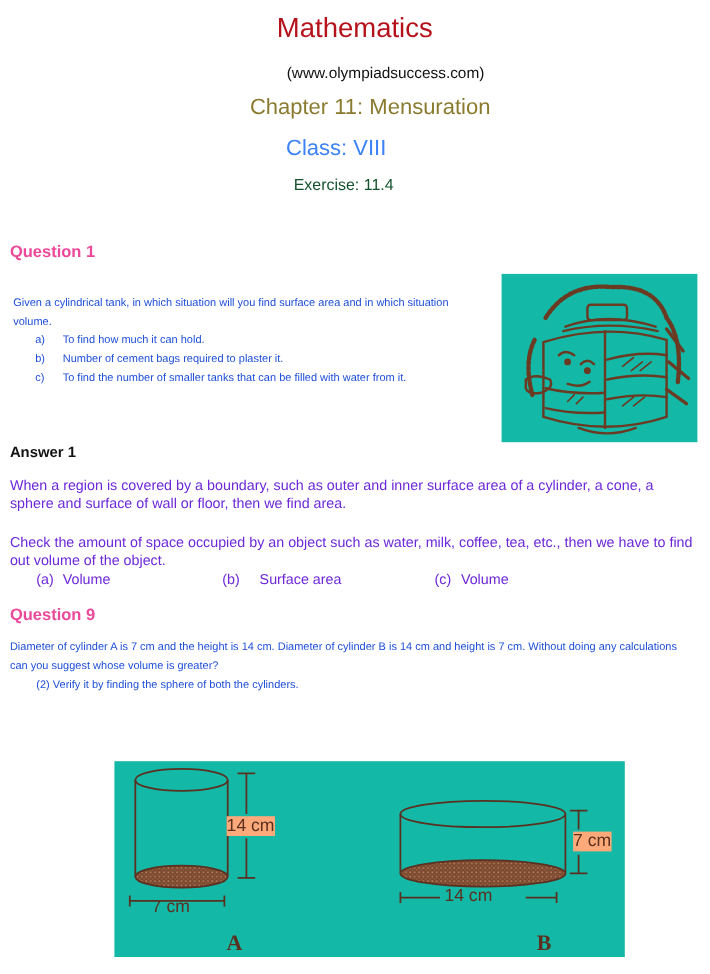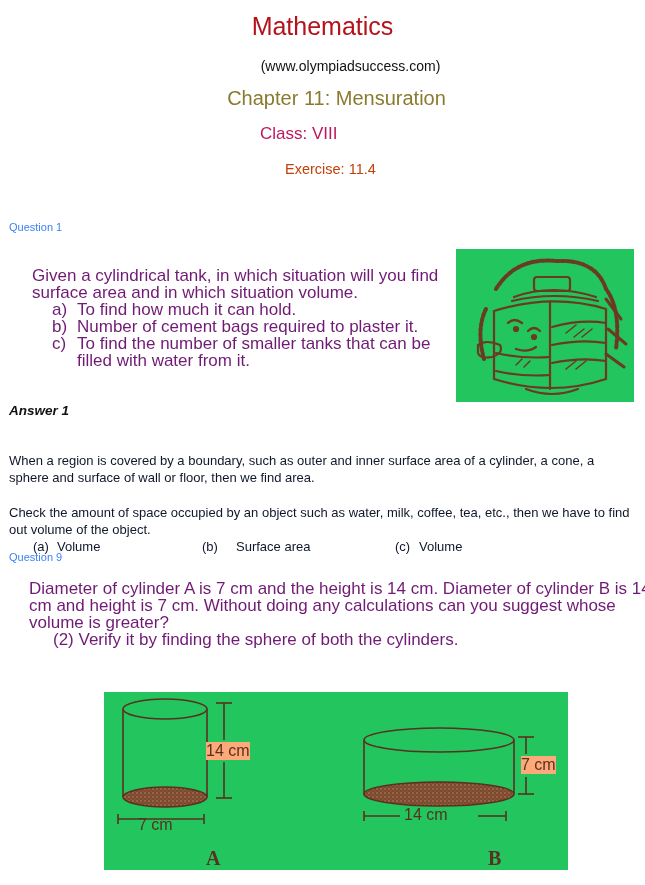--- a/index.html
+++ b/index.html
@@ -3,33 +3,33 @@
 <meta charset="utf-8">
 <style>
   html, body { margin: 0; padding: 0; background: #ffffff; }
   body { width: 645px; height: 885px; position: relative; overflow: hidden;
          font-family: "Liberation Sans", "DejaVu Sans", sans-serif; }
   .abs { position: absolute; }
   .center { left: 0; width: 645px; text-align: center; }
   .title { top: 12px; font-size: 25px; color: #b5121b; }
   .site { top: 58px; font-size: 14px; color: #111; }
   .chapter { top: 87px; font-size: 20px; color: #8a7a2e; }
-  .classline { top: 124px; font-size: 17px; color: #be185d; left: 260px; width: auto; text-align: left; }
-  .exercise { top: 161px; font-size: 14.5px; color: #c2410c; left: 285px; width: auto; text-align: left; }
+  .classline { top: 124px; font-size: 20px; color: #3b82f6; left: 260px; width: auto; text-align: left; }
+  .exercise { top: 161px; font-size: 14.5px; color: #14532d; left: 267px; width: auto; text-align: left; }
 
-  .qhead { font-size: 11px; font-weight: normal; color: #3b82f6; left: 9px; }
-  .ahead { font-size: 13.5px; font-weight: bold; color: #111; left: 9px; font-style: italic; }
-  .red { color: #701a75; font-size: 17px; line-height: 17px; margin-left: 20px; }
-  .black { color: #0f172a; font-size: 13px; line-height: 17px; margin-top: 20px; }
+  .qhead { font-size: 15px; font-weight: bold; color: #ec4899; left: 9px; }
+  .ahead { font-size: 13.5px; font-weight: bold; color: #111; left: 9px; }
+  .red { color: #1d4ed8; font-size: 10px; line-height: 17px; }
+  .black { color: #6d28d9; font-size: 13px; line-height: 17px; }
   .list { margin: 0; padding: 0; list-style: none; }
   .list li { position: relative; padding-left: 48px; }
   .list li .mk { position: absolute; left: 23px; }
   .plist li { padding-left: 0; }
 
-  .imgbox { background: #22c55e; overflow: hidden; }
+  .imgbox { background: #14b8a6; overflow: hidden; }
   .opts span { position: absolute; top: 0; }
 </style>
 </head>
 <body>
 
 <div class="abs center title">Mathematics</div>
 <div class="abs center site" style="left:28px;">(www.olympiadsuccess.com)</div>
 <div class="abs center chapter" style="left:14px;">Chapter 11: Mensuration</div>
 <div class="abs classline">Class: VIII</div>
 <div class="abs exercise">Exercise: 11.4</div>

